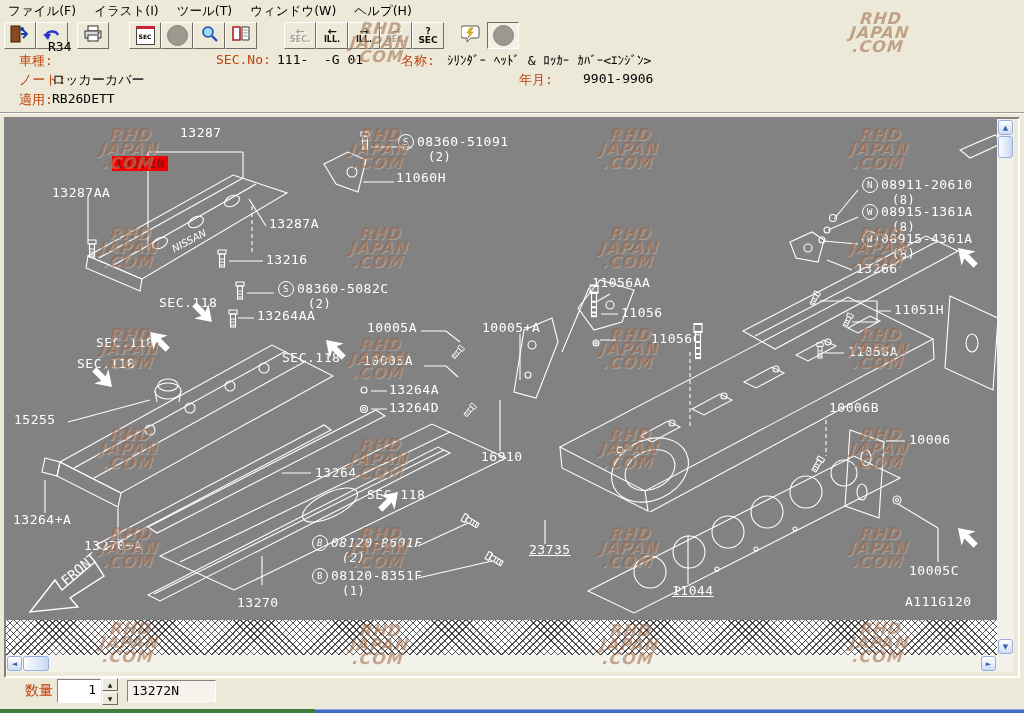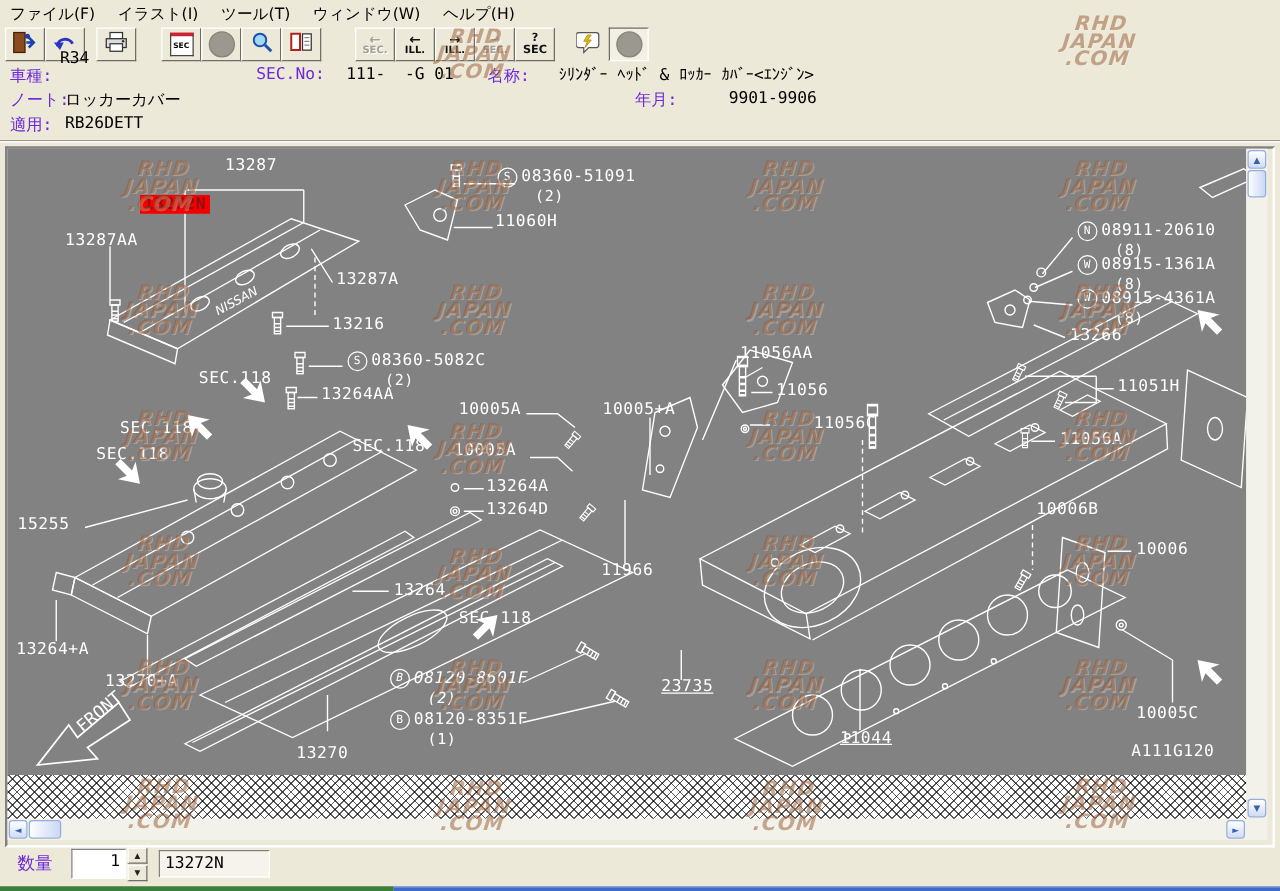--- a/index.html
+++ b/index.html
@@ -16,21 +16,21 @@
   .tbtn.pressed{border-color:#6f6d66 #fff #fff #6f6d66;background:#f2f0e4;}
   .tbtn.flat{border-color:transparent;background:transparent;}
   .navlbl{font-size:8px;font-weight:bold;line-height:8px;letter-spacing:0;}
   .navarr{font-size:11px;font-weight:bold;line-height:9px;}
   .dis{color:#a3a198;text-shadow:1px 1px 0 #fff;}
   .ena{color:#111;}
   .graycircle{width:19px;height:19px;border-radius:50%;background:#9b998f;border:1px solid #85837a;}
   .secbox{width:17px;height:15px;border:1px solid #444;background:#fff;font-size:6px;font-weight:bold;
           display:flex;align-items:center;justify-content:center;border-top:3px solid #c23;}
   
-  .hlabel{position:absolute;font:13px "DejaVu Sans Mono",monospace;color:#6d28d9;white-space:pre;}
+  .hlabel{position:absolute;font:13px "DejaVu Sans Mono",monospace;color:#c2410c;white-space:pre;margin-left:11px;}
   .hvalue{position:absolute;font:13px "DejaVu Sans Mono",monospace;color:#000;white-space:pre;}
   #hsep{position:absolute;left:0;top:112px;width:1024px;height:0;border-top:1px solid #9c9a8e;border-bottom:1px solid #fff;}
   
   #panel{position:absolute;left:4px;top:117px;width:1012px;height:557px;box-sizing:content-box;
          border:2px solid;border-color:#848284 #fff #fff #848284;background:#ece9d8;}
   #canvas{position:absolute;left:0;top:0;width:991px;height:501px;background:#828282;overflow:hidden;}
   #artsvg,#labellayer{position:absolute;left:-6px;top:-119px;width:1024px;height:713px;}
   #labellayer{pointer-events:none;}
   #hatch{position:absolute;left:0;top:501px;width:991px;height:35px;background-color:#fff;
          background-image:repeating-linear-gradient(45deg,rgba(0,0,0,.65) 0 1px,transparent 1px 5px),
@@ -342,21 +342,21 @@
           <div class="plabel" style="left: 159px; top: 295px;"><span class="row"><span class="">SEC.118</span></span></div>
           <div class="plabel" style="left: 96px; top: 335px;"><span class="row"><span class="">SEC.118</span></span></div>
           <div class="plabel" style="left: 77px; top: 356px;"><span class="row"><span class="">SEC.118</span></span></div>
           <div class="plabel" style="left: 282px; top: 350px;"><span class="row"><span class="">SEC.118</span></span></div>
           <div class="plabel" style="left: 367px; top: 320px;"><span class="row"><span class="">10005A</span></span></div>
           <div class="plabel" style="left: 363px; top: 353px;"><span class="row"><span class="">10005A</span></span></div>
           <div class="plabel" style="left: 482px; top: 320px;"><span class="row"><span class="">10005+A</span></span></div>
           <div class="plabel" style="left: 389px; top: 382px;"><span class="row"><span class="">13264A</span></span></div>
           <div class="plabel" style="left: 389px; top: 400px;"><span class="row"><span class="">13264D</span></span></div>
           <div class="plabel" style="left: 14px; top: 412px;"><span class="row"><span class="">15255</span></span></div>
-          <div class="plabel" style="left: 481px; top: 449px;"><span class="row"><span class="">11966</span></span></div>
+          <div class="plabel" style="left: 481px; top: 449px;"><span class="row"><span class="">16910</span></span></div>
           <div class="plabel" style="left: 315px; top: 465px;"><span class="row"><span class="">13264</span></span></div>
           <div class="plabel" style="left: 367px; top: 487px;"><span class="row"><span class="">SEC.118</span></span></div>
           <div class="plabel" style="left: 13px; top: 512px;"><span class="row"><span class="">13264+A</span></span></div>
           <div class="plabel" style="left: 84px; top: 538px;"><span class="row"><span class="">13270+A</span></span></div>
           <div class="plabel" style="left: 312px; top: 535px; font-style: italic;"><span class="row"><span class="pfx">B</span><span class="">08120-8601F</span></span><span class="qty">(2)</span></div>
           <div class="plabel" style="left: 312px; top: 568px;"><span class="row"><span class="pfx">B</span><span class="">08120-8351F</span></span><span class="qty">(1)</span></div>
           <div class="plabel" style="left: 237px; top: 583px; margin-top: 12px;"><span class="row"><span class="">13270</span></span></div>
           <div class="plabel" style="left: 529px; top: 542px; text-decoration: underline;"><span class="row"><span class="">23735</span></span></div>
           <div class="plabel" style="left: 672px; top: 583px; text-decoration: underline;"><span class="row"><span class="">11044</span></span></div>
           <div class="plabel" style="left: 592px; top: 275px;"><span class="row"><span class="">11056AA</span></span></div>

